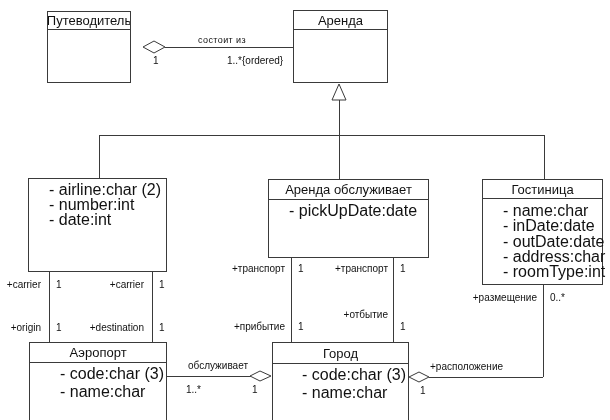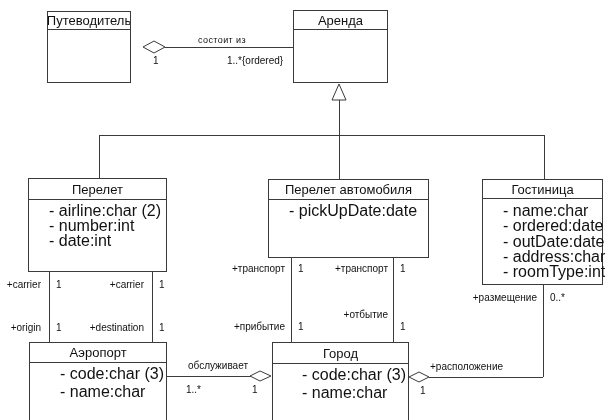--- a/index.html
+++ b/index.html
@@ -57,40 +57,39 @@
 
   <div class="uml-class" style="left:47px;top:11px;width:84px;height:72px;">
     <div class="uml-title" style="height:17px;">Путеводитель</div>
   </div>
 
   <div class="uml-class" style="left:293px;top:10px;width:95px;height:73px;">
     <div class="uml-title" style="height:18px;">Аренда</div>
   </div>
 
   <div class="uml-class" style="left:28px;top:178px;width:139px;height:94px;">
-    <div class="uml-title" style="height:20px;">Перелет</div>
     <div class="uml-attrs lh15" style="padding:4px 0 0 20px;">
       <div class="uml-attr">- airline:char (2)</div>
       <div class="uml-attr">- number:int</div>
       <div class="uml-attr">- date:int</div>
     </div>
   </div>
 
   <div class="uml-class" style="left:268px;top:179px;width:161px;height:79px;">
-    <div class="uml-title" style="height:19px;">Перелет автомобиля</div>
+    <div class="uml-title" style="height:19px;">Аренда обслуживает</div>
     <div class="uml-attrs lh15" style="padding:4px 0 0 20px;">
       <div class="uml-attr">- pickUpDate:date</div>
     </div>
   </div>
 
   <div class="uml-class" style="left:482px;top:179px;width:121px;height:106px;">
     <div class="uml-title" style="height:18px;">Гостиница</div>
     <div class="uml-attrs lh153" style="padding:4px 0 0 20px;">
       <div class="uml-attr">- name:char</div>
-      <div class="uml-attr">- ordered:date</div>
+      <div class="uml-attr">- inDate:date</div>
       <div class="uml-attr">- outDate:date</div>
       <div class="uml-attr">- address:char</div>
       <div class="uml-attr">- roomType:int</div>
     </div>
   </div>
 
   <div class="uml-class" style="left:29px;top:342px;width:138px;height:84px;">
     <div class="uml-title" style="height:19px;">Аэропорт</div>
     <div class="uml-attrs lh18" style="padding:2px 0 0 30px;">
       <div class="uml-attr">- code:char (3)</div>

